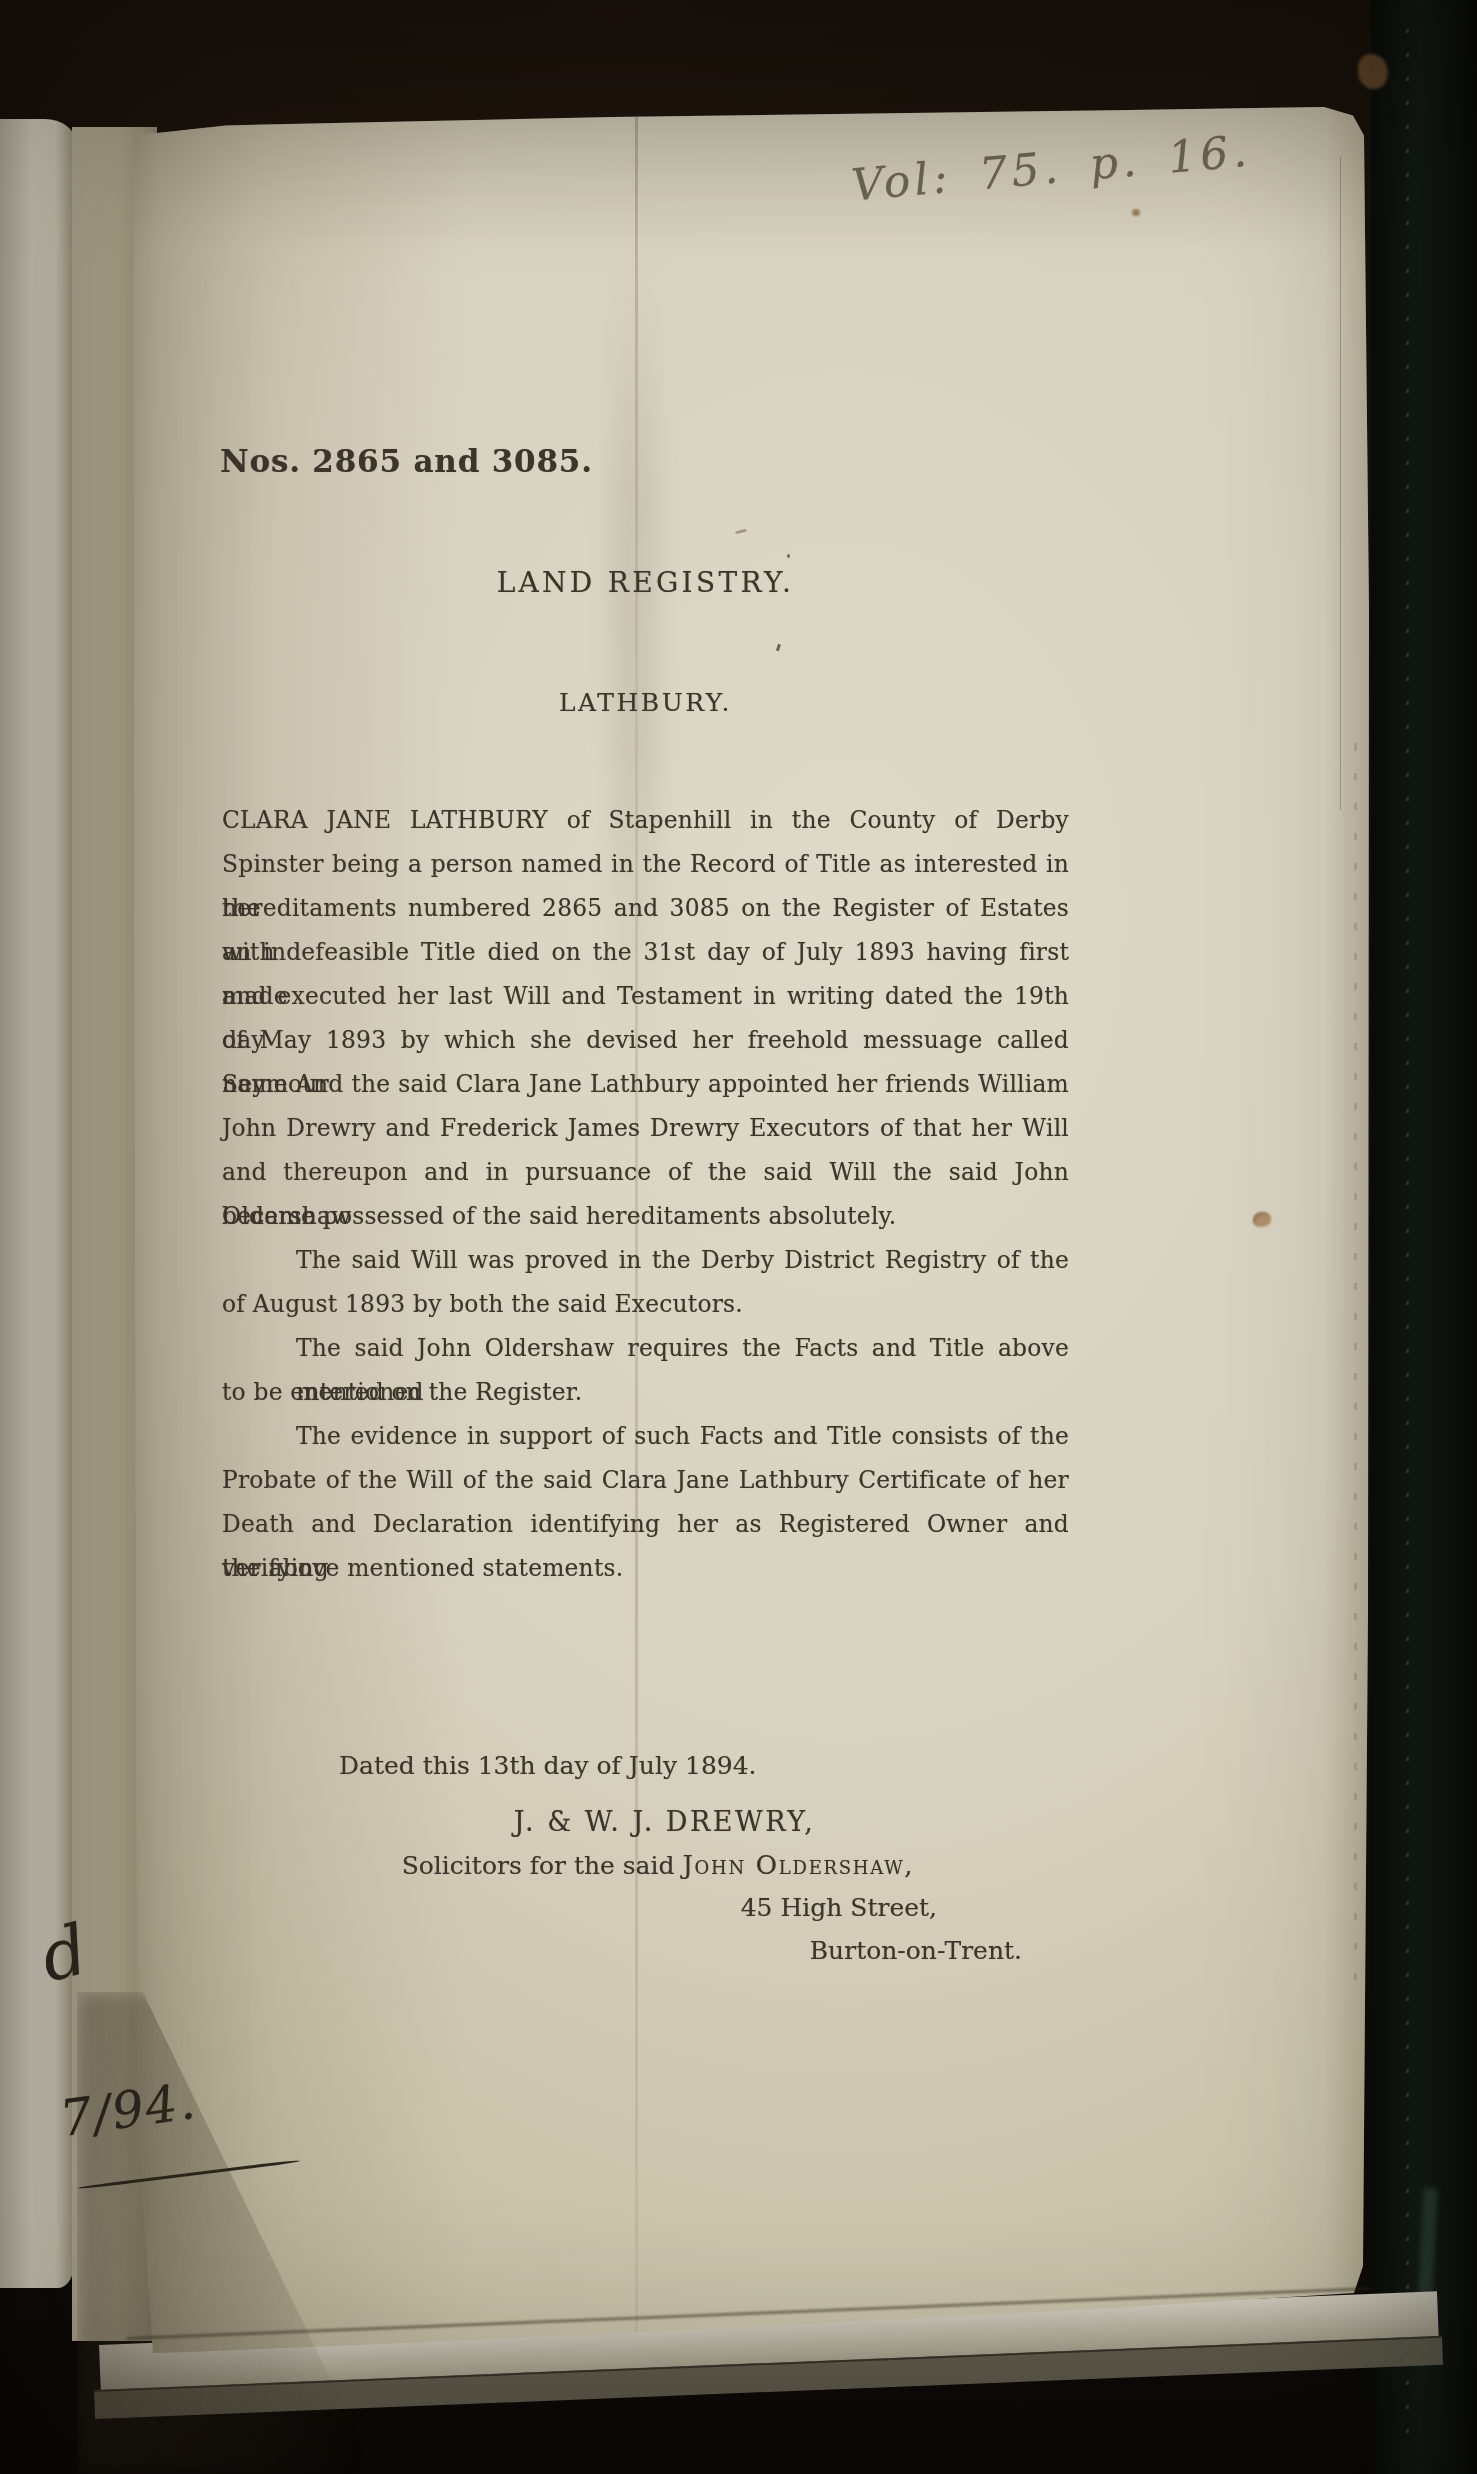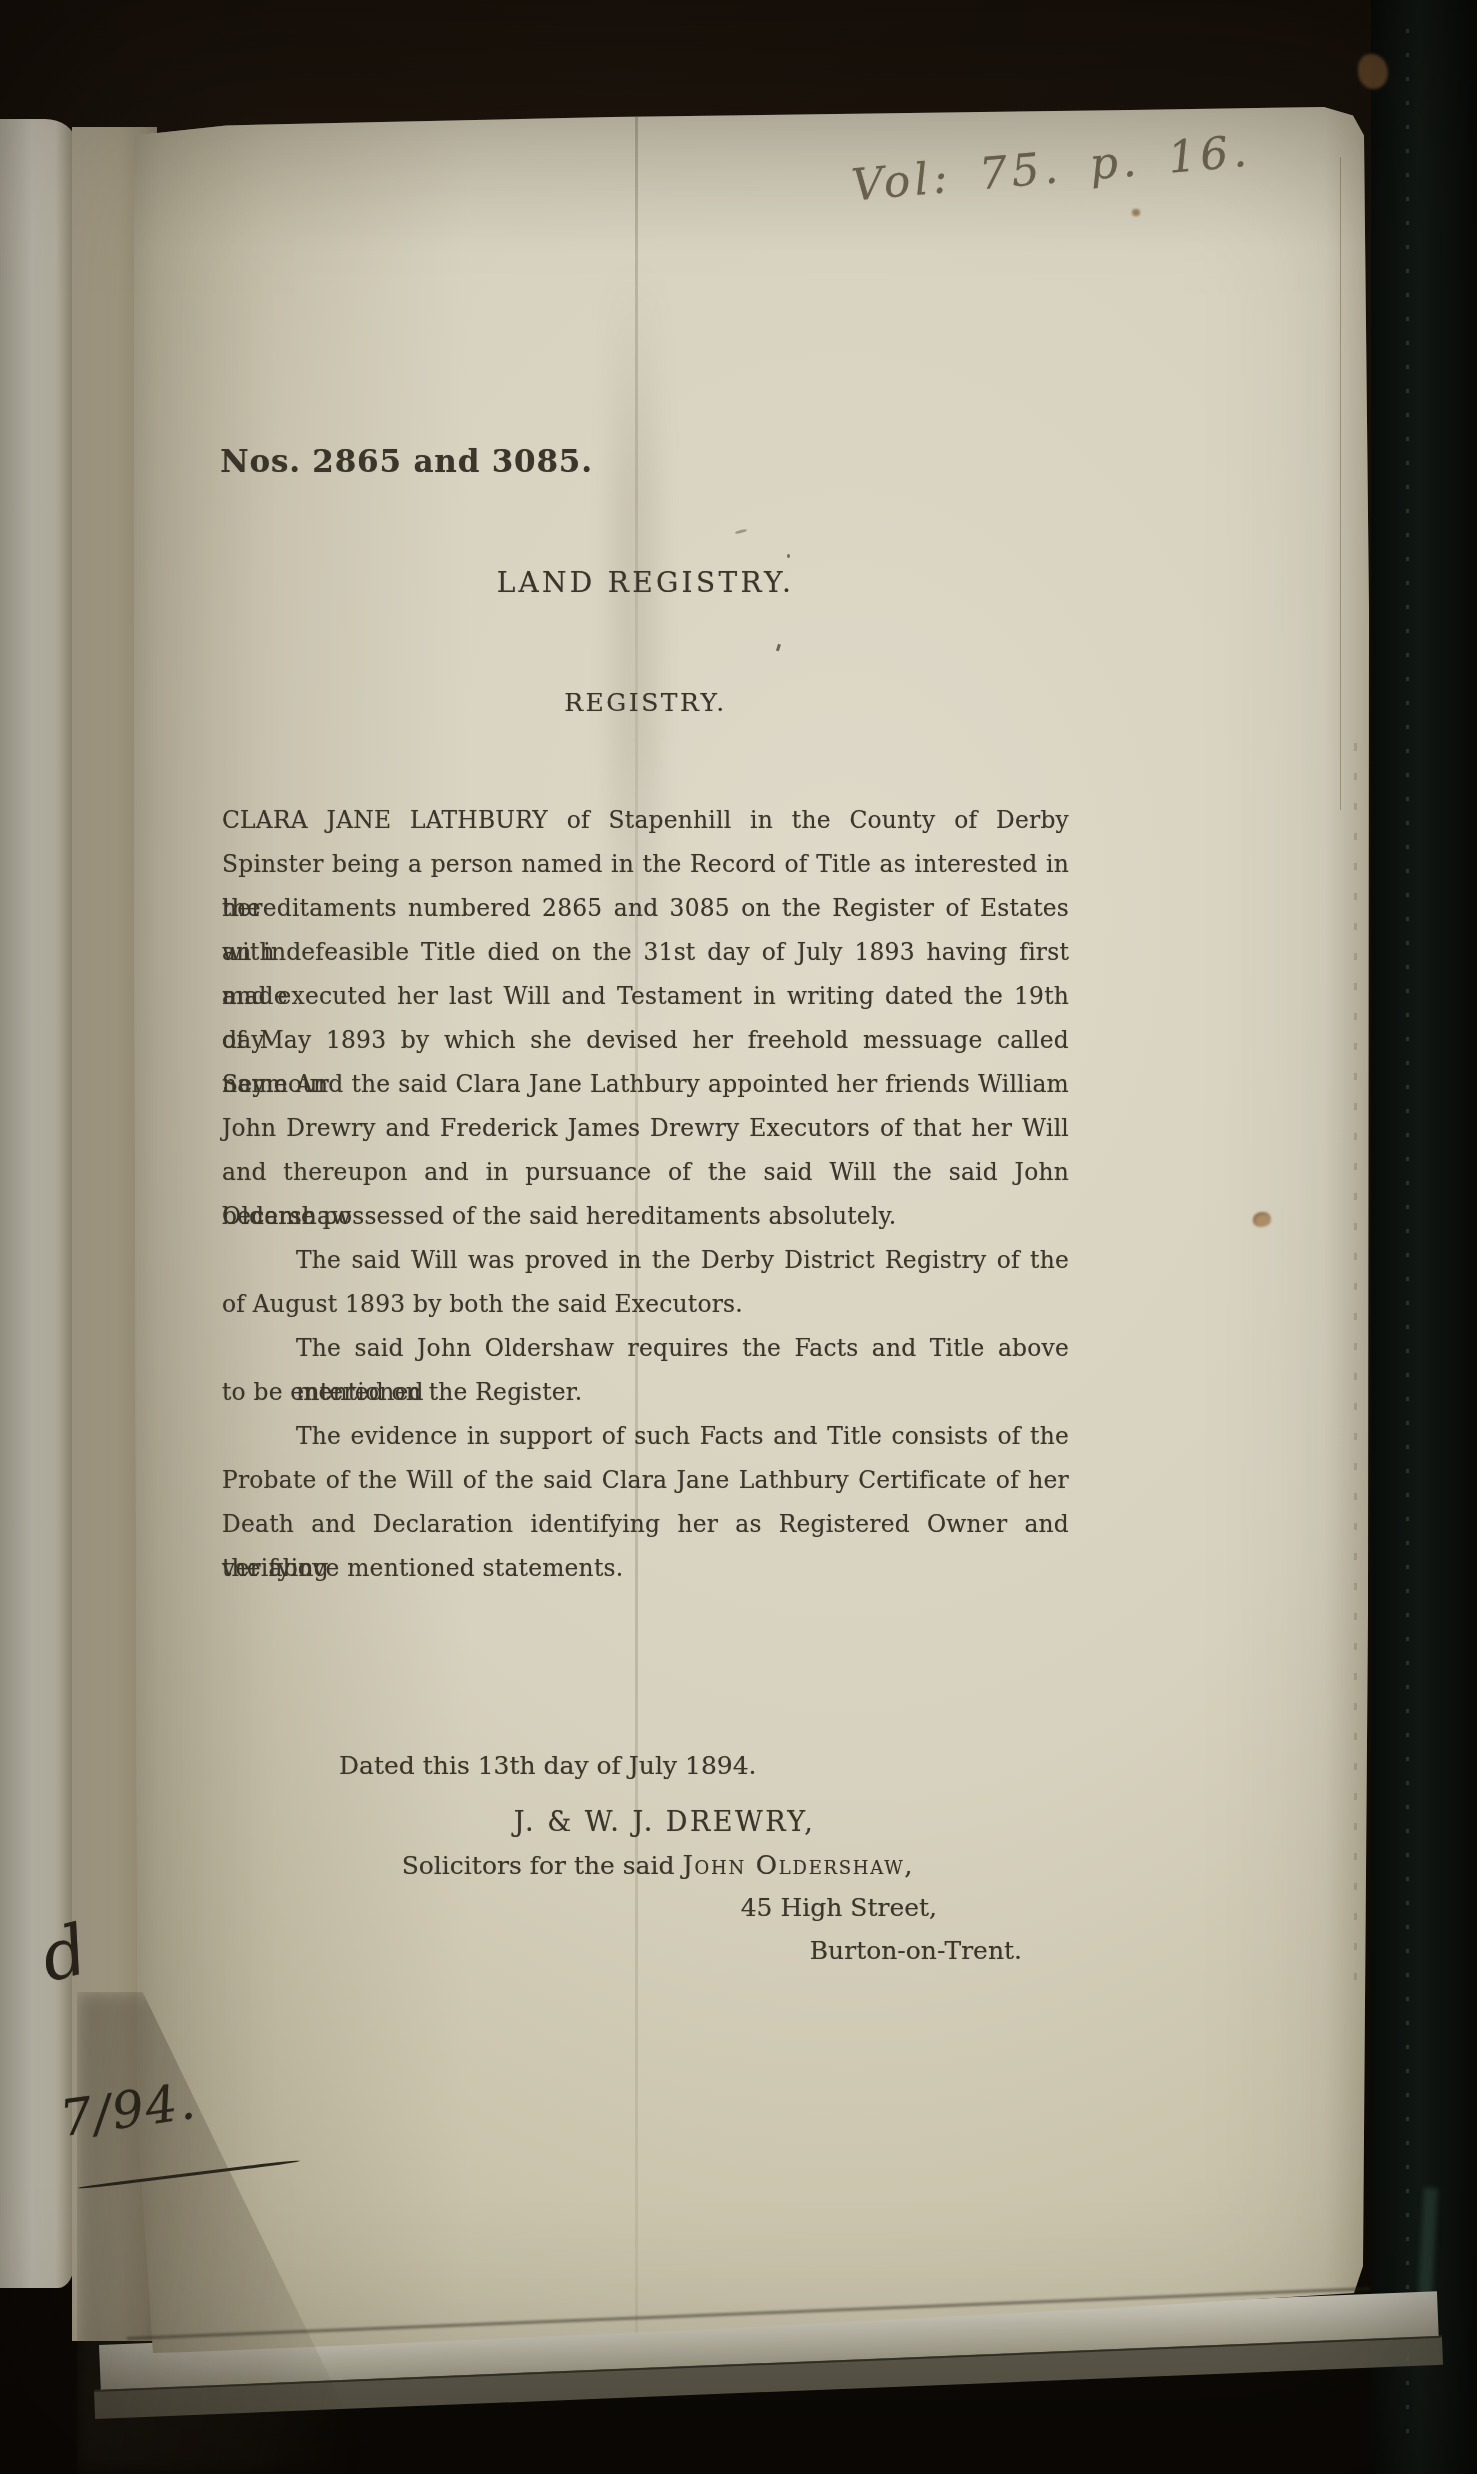--- a/index.html
+++ b/index.html
@@ -126,21 +126,21 @@
     <div class="fox2"></div>
     <div class="fox3"></div>
     <div class="fox4"></div>
     <div class="fox5"></div>
 
     <div class="hw-vol">Vol: 75. p. 16.</div>
 
     <div class="doc">
       <div class="case">Nos. 2865 and 3085.</div>
       <div class="heading">LAND REGISTRY.</div>
-      <div class="subheading">REGISTRY.</div>
+      <div class="subheading">LATHBURY.</div>
 
       <div class="body">
         <div class="bl">CLARA JANE LATHBURY of Stapenhill in the County of Derby</div>
         <div class="bl">Spinster being a person named in the Record of Title as interested in the</div>
         <div class="bl">hereditaments numbered 2865 and 3085 on the Register of Estates with</div>
         <div class="bl">an indefeasible Title died on the 31st day of July 1893 having first made</div>
         <div class="bl">and executed her last Will and Testament in writing dated the 19th day</div>
         <div class="bl">of May 1893 by which she devised her freehold messuage called Seymour</div>
         <div class="bl">name And the said Clara Jane Lathbury appointed her friends William</div>
         <div class="bl">John Drewry and Frederick James Drewry Executors of that her Will</div>

